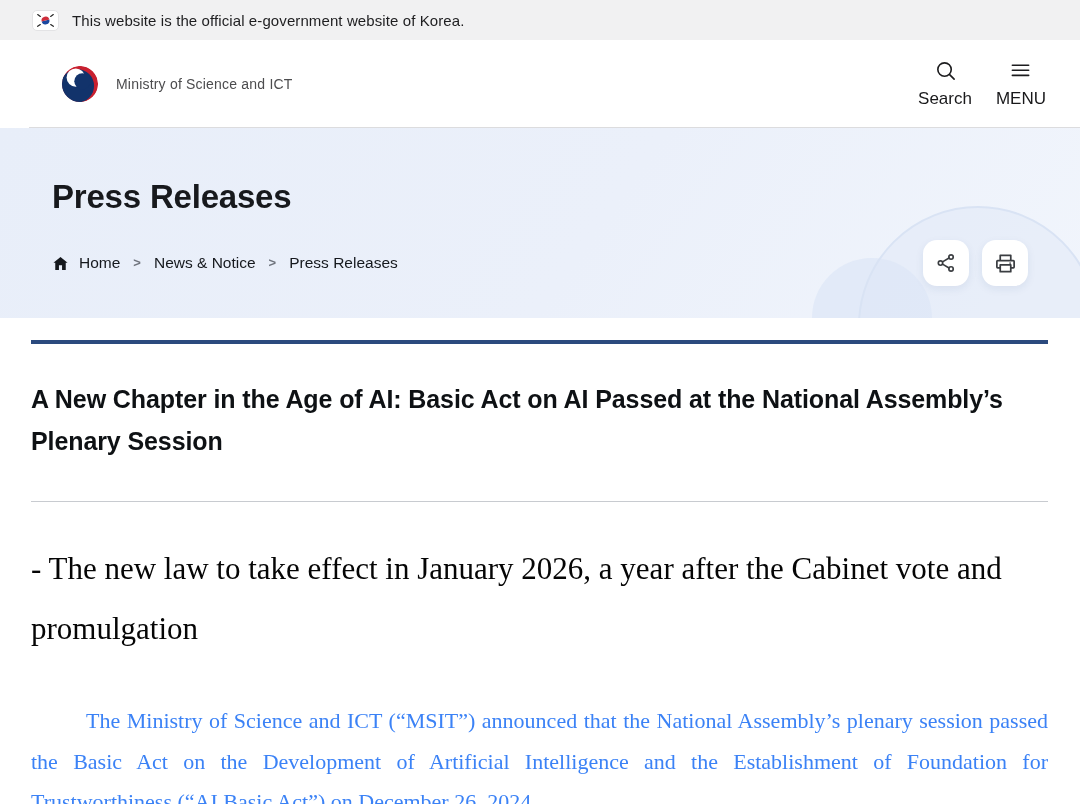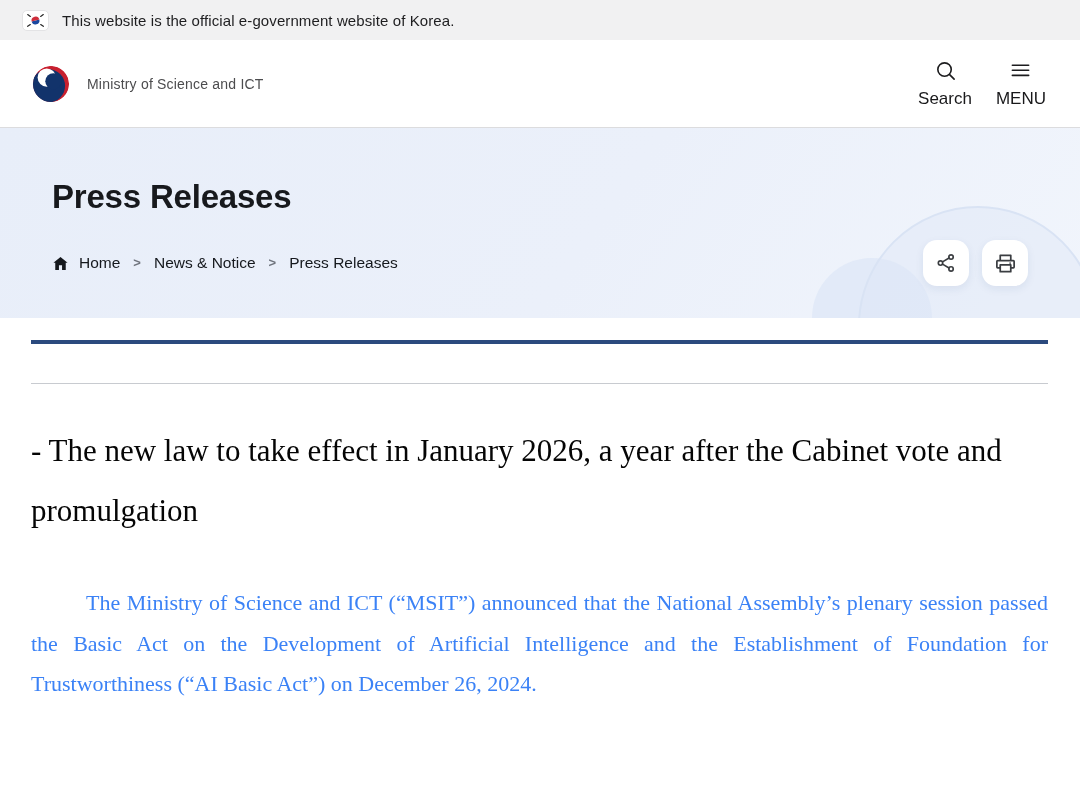--- a/index.html
+++ b/index.html
@@ -3,34 +3,35 @@
 <meta charset="utf-8">
 <style>
   * { margin: 0; padding: 0; box-sizing: border-box; }
   html, body { background: #fff; }
   body { font-family: "Liberation Sans", sans-serif; width: 1080px; height: 804px; overflow: hidden; }
   .page { width: 1080px; height: 804px; background: #fff; overflow: hidden; }
 
   
   .gov-banner {
     height: 40px; background: #f1f1f2;
-    display: flex; align-items: center; padding-left: 22px; gap: 13px;
+    display: flex; align-items: center; padding-left: 32px; gap: 13px;
   }
   .flag {
     width: 27px; height: 21px; background: #fff; border-radius: 5px;
     border: 1px solid #e3e3e5; display: inline-flex; align-items: center; justify-content: center;
     flex: none;
   }
   .gov-banner-text { font-size: 15px; color: #1e1e20; letter-spacing: 0.1px; }
 
   
   .site-header {
     height: 88px; background: #fff; border-bottom: 1px solid #dcdcde;
     display: flex; align-items: center; justify-content: space-between;
     padding: 0 34px 0 32px;
+    margin-left: 29px;
   }
   .brand { display: flex; align-items: center; gap: 17px; text-decoration: none; cursor: pointer; }
   .org-name { font-size: 14px; color: #4c4c4e; letter-spacing: 0.2px; }
   .header-actions { display: flex; align-items: flex-start; gap: 24px; }
   .hbtn {
     background: none; border: none; cursor: pointer;
     display: flex; flex-direction: column; align-items: center; gap: 7px;
     font-family: inherit; padding: 0; min-width: 46px;
   }
   .hbtn .hlabel { font-size: 17px; color: #19191b; }
@@ -196,18 +197,19 @@
               <line x1="16.2" y1="11.6" x2="17.4" y2="11.6"></line>
             </svg>
           </span>
         </button>
       </div>
     </div>
   </section>
 
   <main class="content">
     <div class="top-rule"></div>
+    <h2 class="article-title">A New Chapter in the Age of AI: Basic Act on AI Passed at the National Assembly’s Plenary Session</h2>
     <hr class="title-divider">
     <p class="article-subtitle">- The new law to take effect in January 2026, a year after the Cabinet vote and promulgation</p>
     <p class="article-body">The Ministry of Science and ICT (“MSIT”) announced that the National Assembly’s plenary session passed the Basic Act on the Development of Artificial Intelligence and the Establishment of Foundation for Trustworthiness (“AI Basic Act”) on December 26, 2024.</p>
   </main>
 
 </div>
 
 </body></html>

